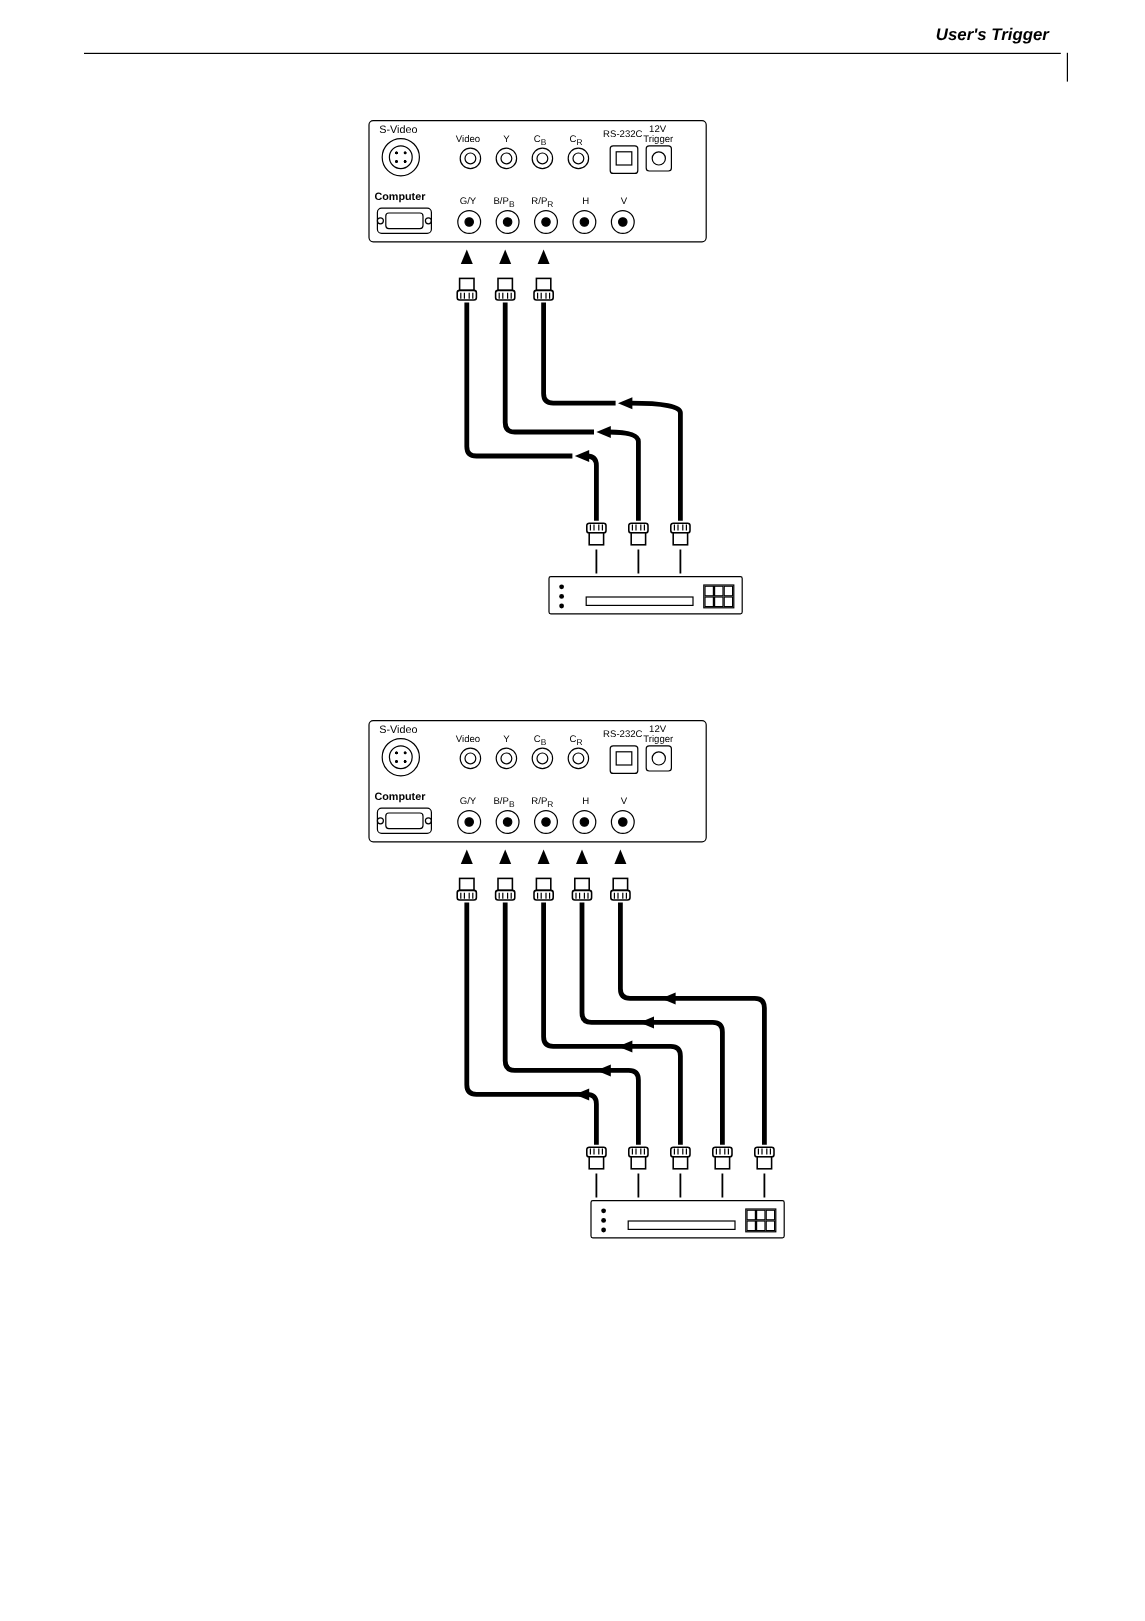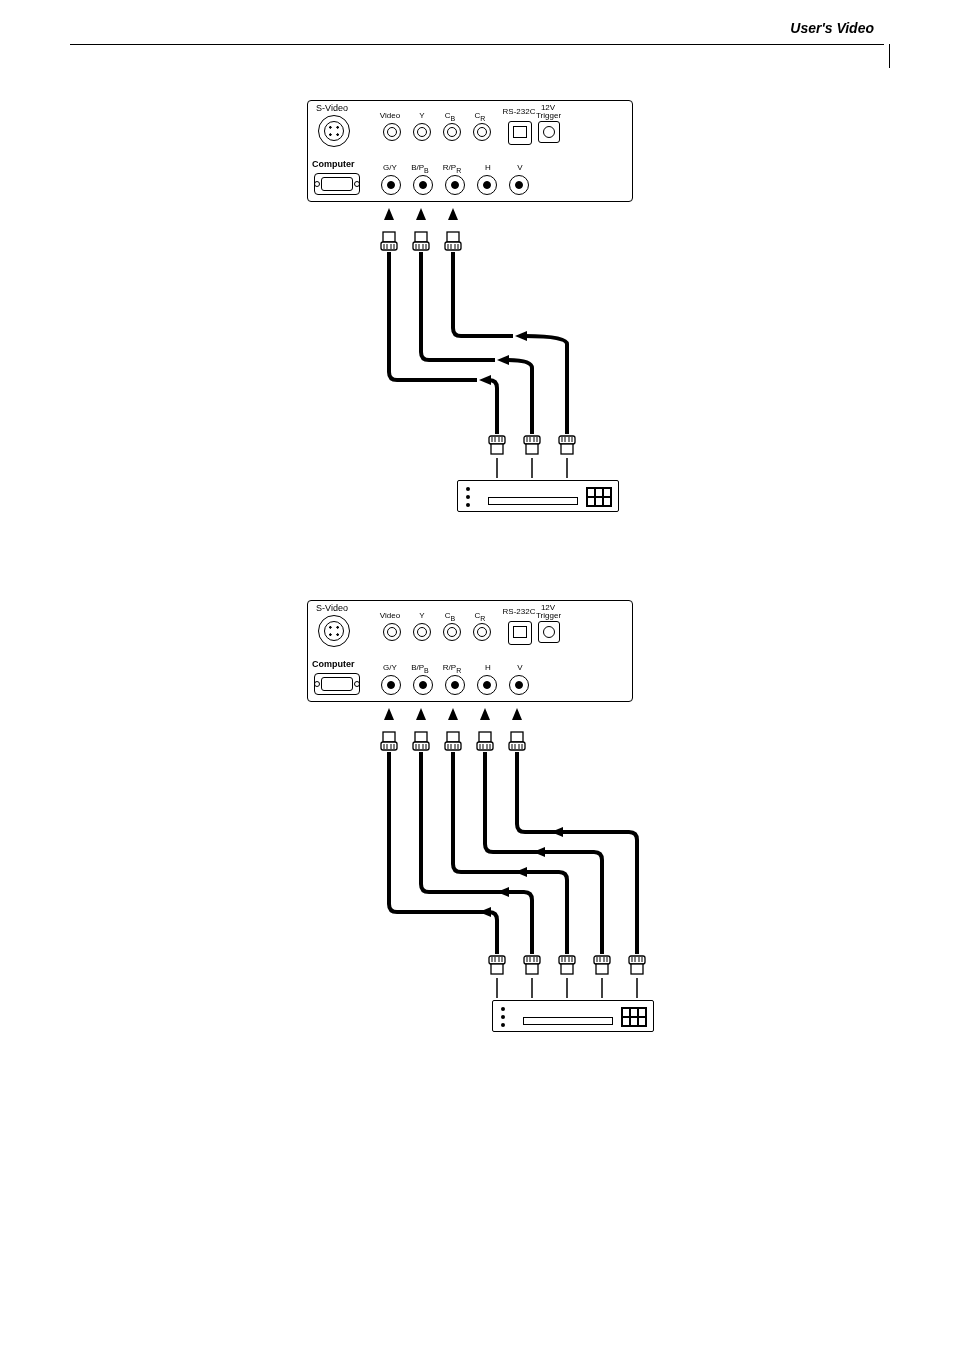--- a/index.html
+++ b/index.html
@@ -49,21 +49,20 @@
   .diagram.d2 { top: 600px; }
 
   
   .panel {
     width: 280px;
     height: 100px;
     border: 1.5px solid #000;
     border-radius: 4px;
     position: relative;
     background: #fff;
-    padding-left: 44px;
   }
   .grp-label {
     position: absolute;
     font-size: 9px;
     text-align: center;
     width: 40px;
   }
   .svideo-label { top: 2px; left: 4px; }
   .computer-label { top: 58px; left: 4px; font-weight: bold; }
 
@@ -140,21 +139,21 @@
   .device-box .btns{position:absolute;right:6px;top:6px;width:24px;height:18px;border:1px solid #000;display:grid;grid-template-columns:repeat(3,1fr);grid-template-rows:repeat(2,1fr)}
   .device-box .btns div{border:0.5px solid #000}
   .device-box .dot{position:absolute;left:8px;width:4px;height:4px;border-radius:50%;background:#000}
 
   .sub { font-size: 7px; vertical-align: sub; }
 </style>
 </head>
 <body>
 
 <div class="page">
-  <div class="header-title">User's Video</div>
+  <div class="header-title">User's Trigger</div>
   <div class="top-rule"></div>
   <div class="right-tick"></div>
 
   <div class="diagram d1">
     <div class="panel">
       <div class="grp-label svideo-label">S-Video</div>
       <div class="svideo-port"></div>
       <div class="grp-label computer-label">Computer</div>
       <div class="vga-port">
           <div class="db"></div>

